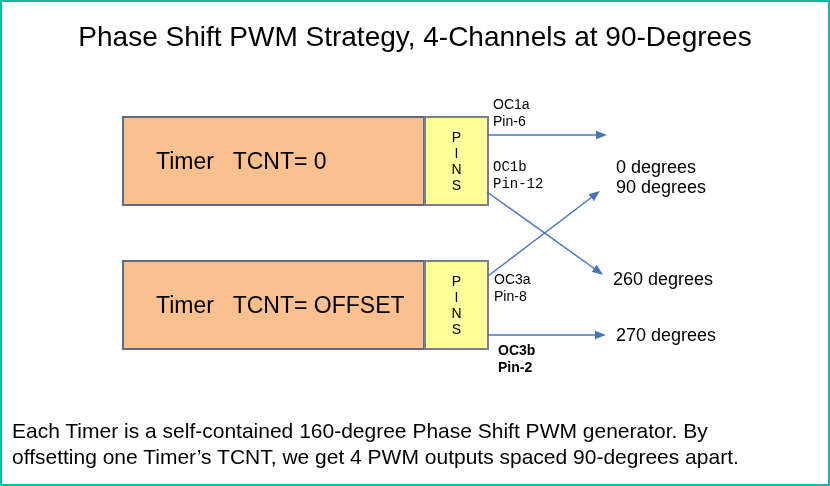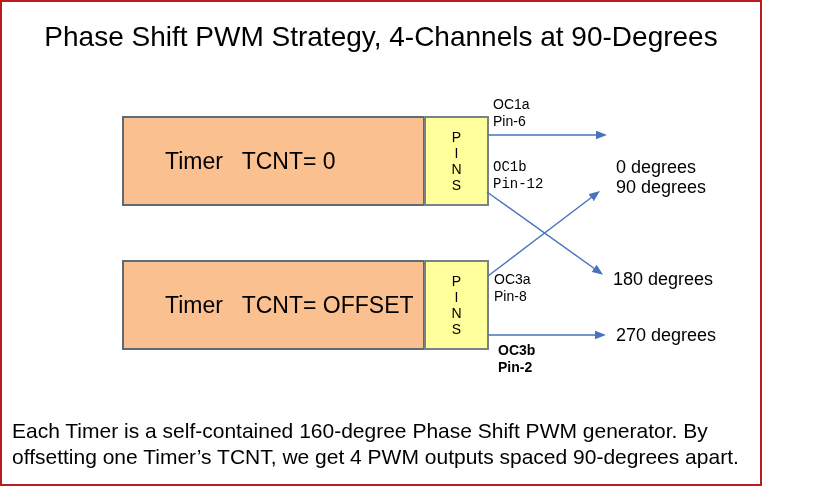--- a/index.html
+++ b/index.html
@@ -1,28 +1,28 @@
 <!DOCTYPE html>
 <html><head>
 <meta charset="utf-8">
 <style>
   html,body{margin:0;padding:0;background:#fff;}
   .canvas{
-    position:relative;width:762px;height:486px;box-sizing:border-box;
-    background:#ffffff;border:2px solid #b91c1c;overflow:hidden;
+    position:relative;width:830px;height:486px;box-sizing:border-box;
+    background:#ffffff;border:2px solid #14b8a6;overflow:hidden;
     font-family:"Liberation Sans",sans-serif;color:#000;
   }
   .title{
     position:absolute;top:18px;left:0;width:100%;text-align:center;
     font-size:28px;line-height:33px;white-space:pre;
   }
   .timer-box{
     position:absolute;left:120px;width:303px;height:90px;box-sizing:border-box;
     background:#FAC090;border:2px solid #5D6B78;
-    display:flex;align-items:center;padding-left:41px;
+    display:flex;align-items:center;padding-left:32px;
   }
   .timer-box.t1{top:114px;}
   .timer-box.t2{top:258px;}
   .timer-label{font-size:23px;white-space:pre;}
   .pins-box{
     position:absolute;left:422px;width:65px;height:90px;box-sizing:border-box;
     background:#FFFF9C;border:2px solid #79828B;
     display:flex;align-items:center;justify-content:center;
   }
   .pins-box.t1{top:114px;}
@@ -76,21 +76,21 @@
 Pin-6</div>
   <div class="pin-label" id="pl1">OC1b
 Pin-12</div>
   <div class="pin-label" id="pl2">OC3a
 Pin-8</div>
   <div class="pin-label" id="pl3">OC3b
 Pin-2</div>
 
   <div class="out-label" id="out0">0 degrees</div>
   <div class="out-label" id="out1">90 degrees</div>
-  <div class="out-label" id="out2">180 degrees</div>
+  <div class="out-label" id="out2">260 degrees</div>
   <div class="out-label" id="out3">270 degrees</div>
 
   <svg class="arrows" viewBox="0 0 830 486" aria-hidden="true">
     <defs>
       <marker id="ah" viewBox="0 0 10 8" refX="1" refY="4" markerWidth="11" markerHeight="9" markerUnits="userSpaceOnUse" orient="auto">
         <path d="M0 0 L10 4 L0 8 Z" fill="#4673BB"></path>
       </marker>
     </defs>
     <line x1="486" y1="133" x2="595" y2="133" marker-end="url(#ah)"></line>
     <line x1="485" y1="190" x2="593" y2="267" marker-end="url(#ah)"></line>

